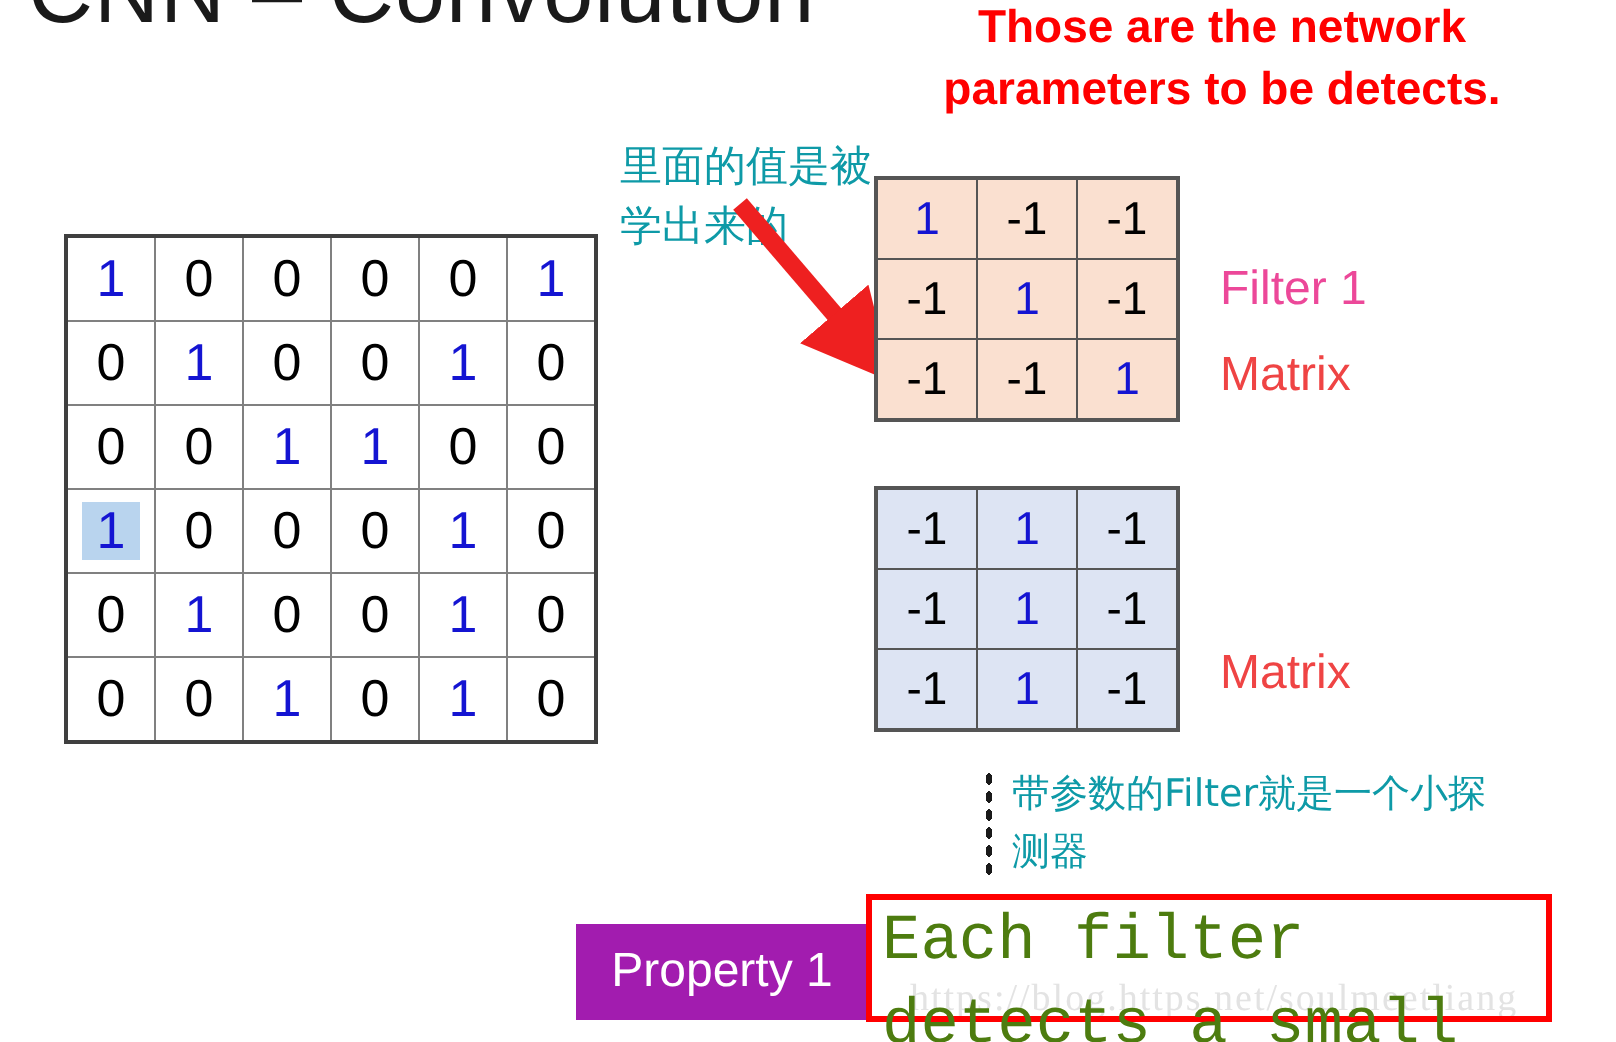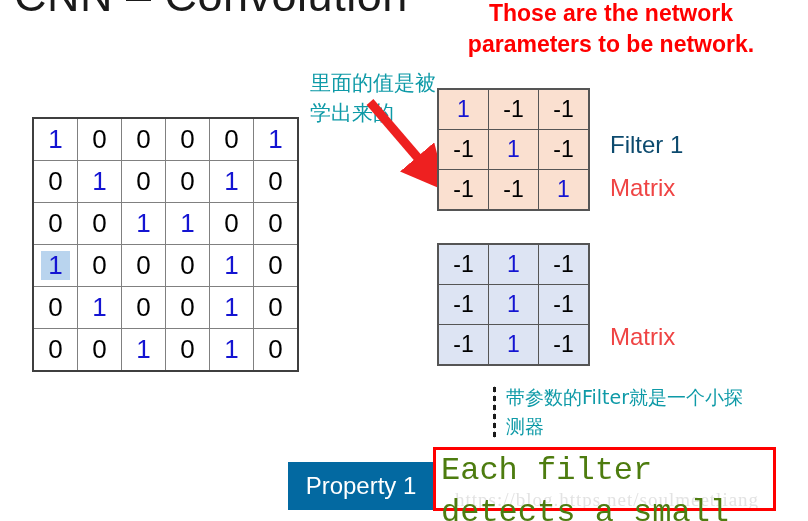--- a/index.html
+++ b/index.html
@@ -110,21 +110,21 @@
 
   #filter1-grid { left: 437px; top: 88px; }
   #filter1-grid td { background: #fae0d0; }
 
   #filter2-grid { left: 437px; top: 243px; }
   #filter2-grid td { background: #dde4f3; }
 
   .filter-label {
     position: absolute;
     font-size: 24px;
-    color: #0c4a6e;
+    color: #ec4899;
     white-space: nowrap;
   }
   .filter-sublabel {
     position: absolute;
     font-size: 24px;
     color: #ef4444;
     white-space: nowrap;
   }
   #filter1-label    { left: 610px; top: 131px; }
   #filter1-sublabel { left: 610px; top: 174px; }
@@ -165,21 +165,21 @@
     background-repeat: repeat-y;
   }
 
   
   #property-badge {
     position: absolute;
     left: 288px;
     top: 462px;
     width: 146px;
     height: 48px;
-    background: #0369a1;
+    background: #a21caf;
     color: #ffffff;
     font-size: 24px;
     display: flex;
     align-items: center;
     justify-content: center;
   }
 
   
   #property-box {
     position: absolute;
@@ -227,21 +227,21 @@
 </style>
 </head>
 <body>
 
 <div id="slide">
 
   <div id="title">CNN – Convolution</div>
 
   <div id="headline">
     <span class="ln">Those are the network</span>
-    <span class="ln">parameters to be network.</span>
+    <span class="ln">parameters to be detects.</span>
   </div>
 
   <div id="cn-note">
     <span class="ln">里面的值是被</span>
     <span class="ln">学出来的</span>
   </div>
 
   <svg id="red-arrow" viewBox="0 0 90 100">
     <defs>
       <marker id="ah" markerWidth="5" markerHeight="5" refX="2.2" refY="2.5" orient="auto">

